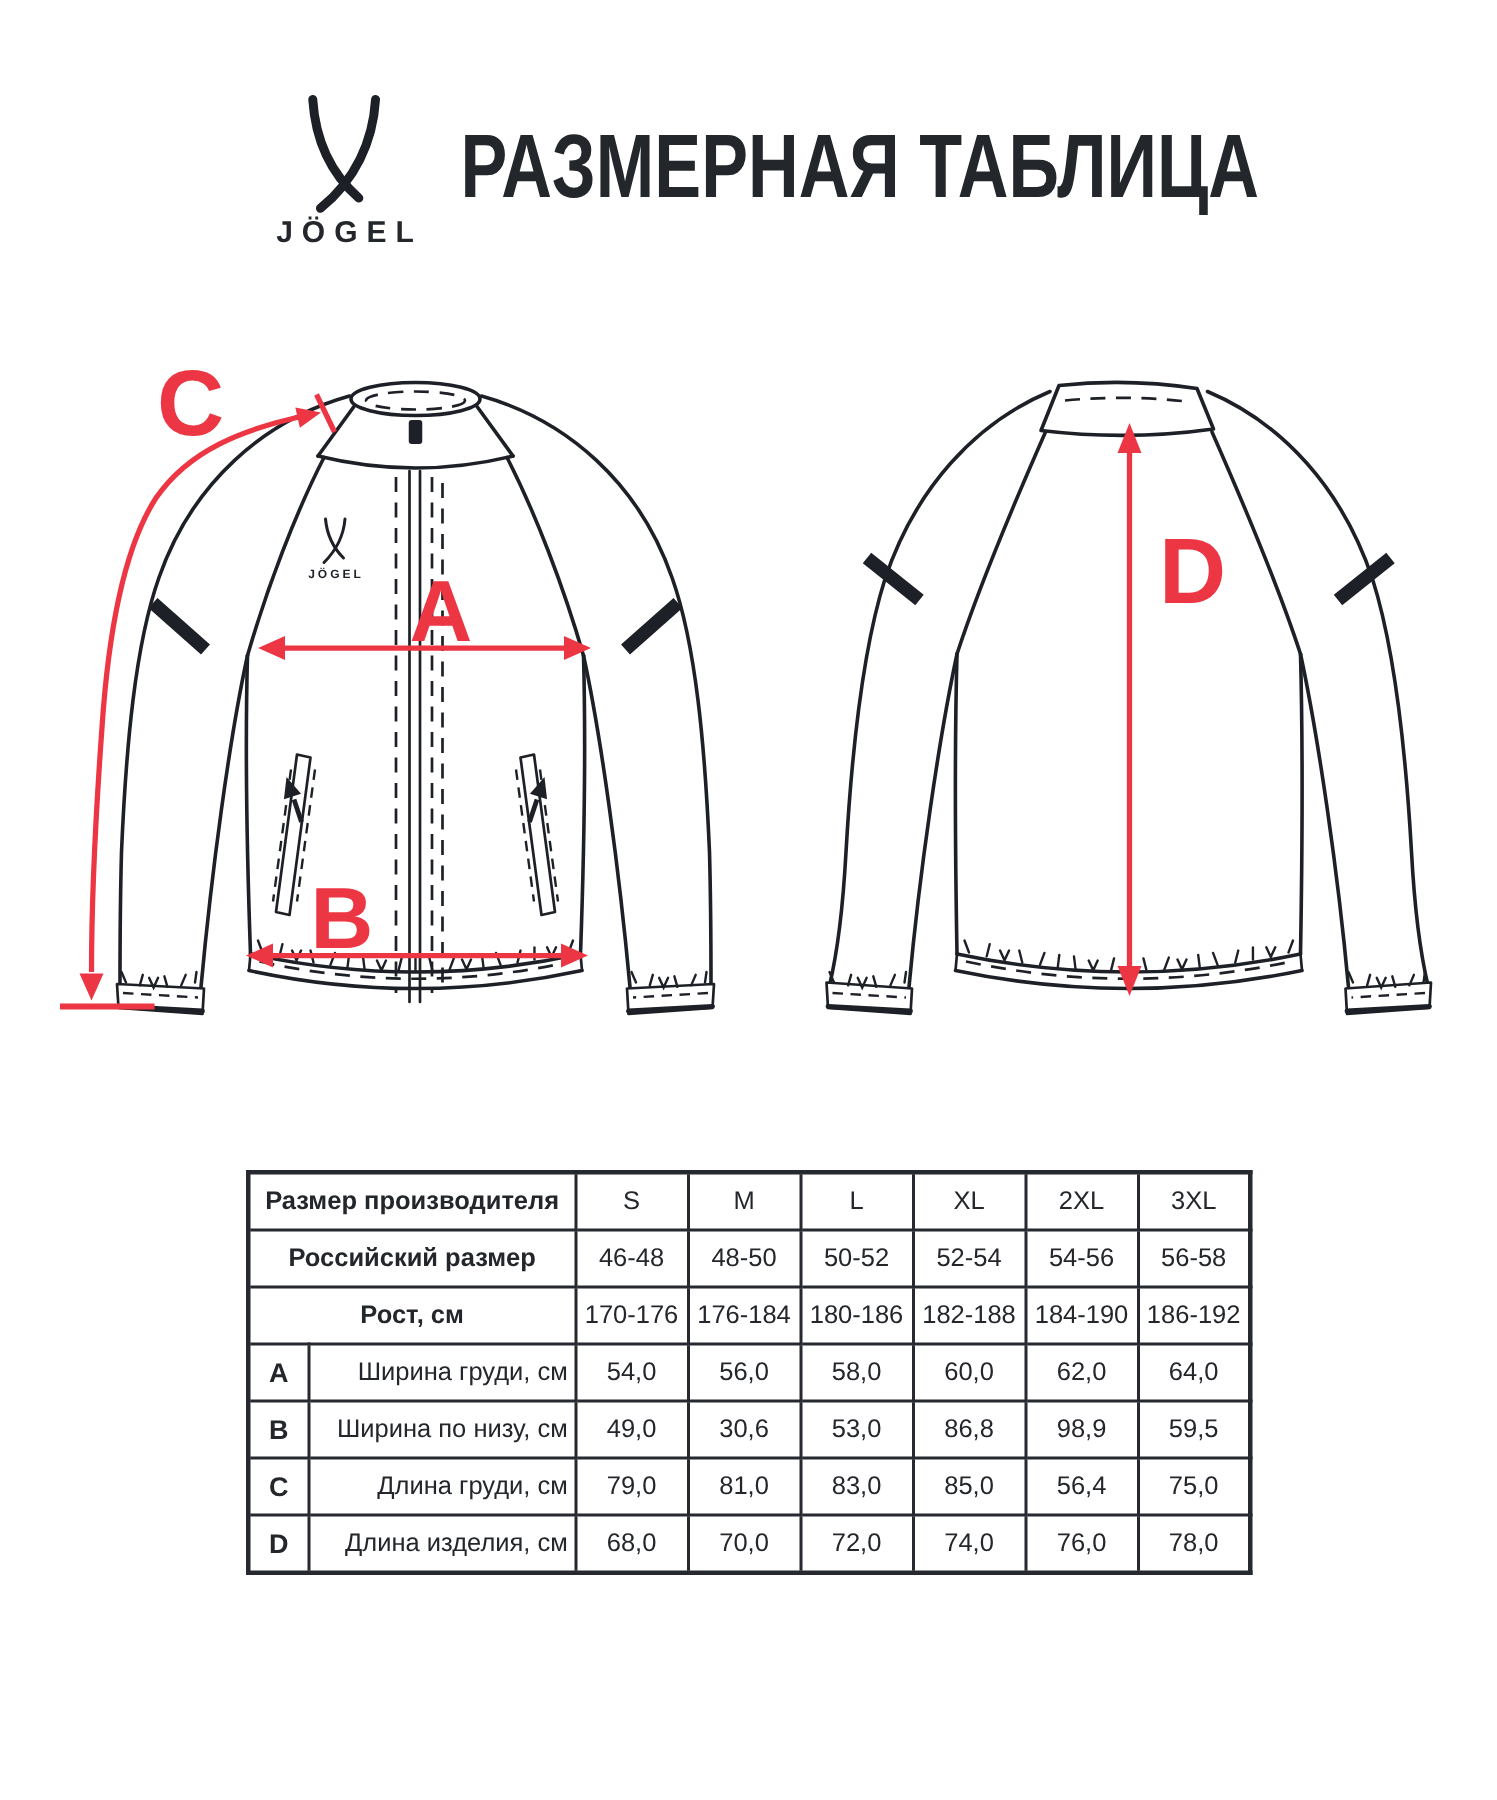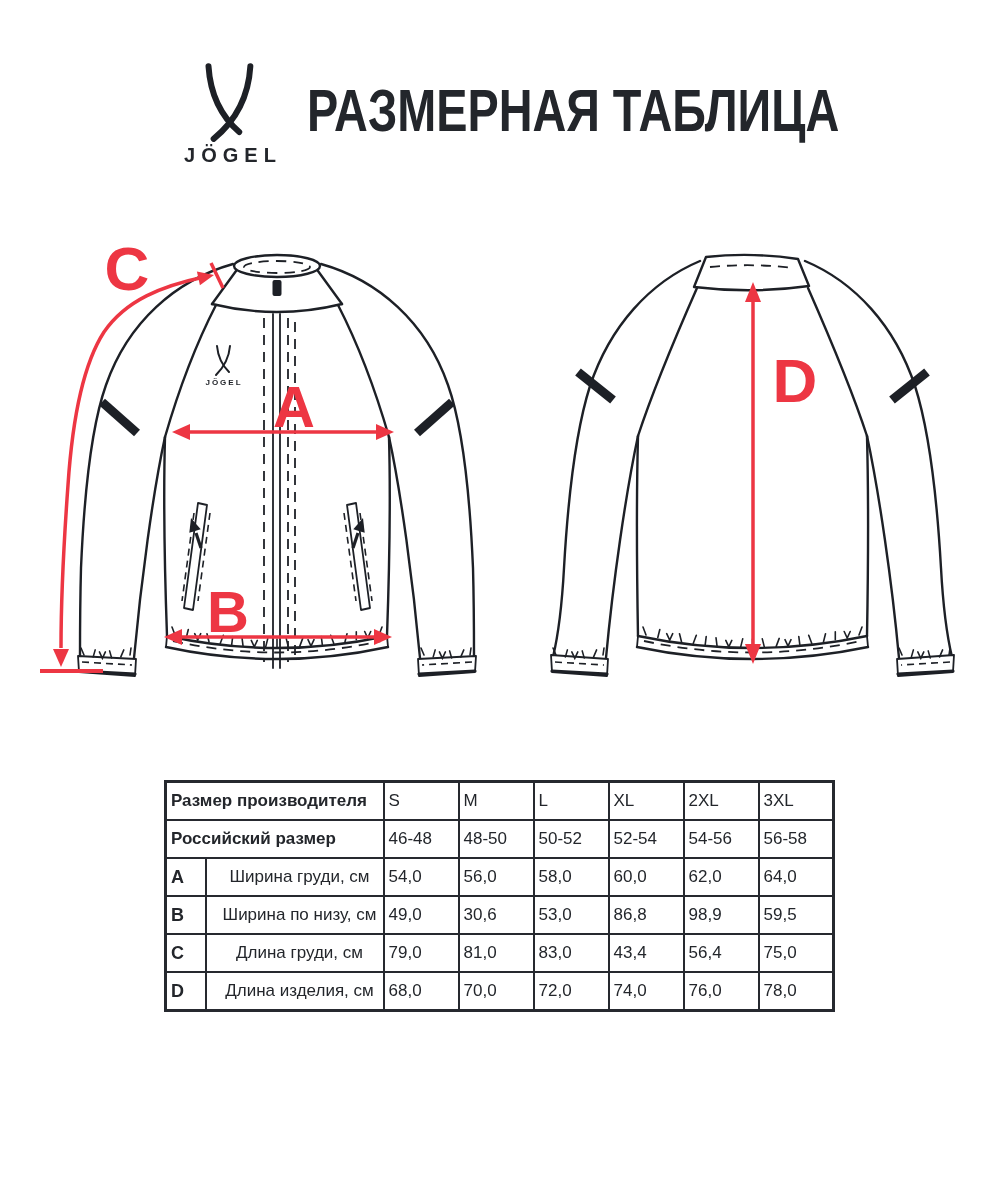--- a/index.html
+++ b/index.html
@@ -36,26 +36,26 @@
   .inkf{fill:var(--ink);stroke:none;}
   .dim-letter{font-family:"Liberation Sans",sans-serif;font-weight:700;font-size:58px;
     fill:var(--accent-red);text-anchor:middle;}
   .dim-letter.big{font-size:62px;}
   .chest-logo-text{font-family:"Liberation Sans",sans-serif;font-weight:700;font-size:8px;
     letter-spacing:2px;fill:var(--ink);text-anchor:middle;}
 
   
   .size-table{position:absolute;left:164px;top:780px;border-collapse:collapse;table-layout:fixed;
     width:670px;font-size:17px;color:var(--text-dark);}
-  .size-table td{border:2px solid var(--table-border);height:36px;
+  .size-table td{border:2px solid var(--table-border);height:36px;text-align:center;
     vertical-align:middle;padding:0 4px;background:#fff;}
   .size-table{border:3px solid var(--table-border);}
   .size-table td.hdr-label{font-weight:700;}
   .size-table td.letter{font-weight:700;font-size:18px;}
-  .size-table td.param{text-align:center;padding-left:14px;font-weight:400;}
+  .size-table td.param{text-align:right;padding-left:14px;font-weight:400;}
   .col-letter{width:40px;}
   .col-label{width:178px;}
   .col-size{width:75px;}
 </style>
 </head>
 <body>
 
 <div class="canvas">
 
   <svg class="brand-logo" viewBox="0 0 66 96">
@@ -231,20 +231,29 @@
       <tr>
         <td colspan="2" class="hdr-label">Российский размер</td>
         <td>46-48</td>
         <td>48-50</td>
         <td>50-52</td>
         <td>52-54</td>
         <td>54-56</td>
         <td>56-58</td>
       </tr>
       <tr>
+        <td colspan="2" class="hdr-label">Рост, см</td>
+        <td>170-176</td>
+        <td>176-184</td>
+        <td>180-186</td>
+        <td>182-188</td>
+        <td>184-190</td>
+        <td>186-192</td>
+      </tr>
+      <tr>
         <td class="letter">A</td>
         <td class="param">Ширина груди, см</td>
         <td>54,0</td>
         <td>56,0</td>
         <td>58,0</td>
         <td>60,0</td>
         <td>62,0</td>
         <td>64,0</td>
       </tr>
       <tr>
@@ -256,21 +265,21 @@
         <td>86,8</td>
         <td>98,9</td>
         <td>59,5</td>
       </tr>
       <tr>
         <td class="letter">C</td>
         <td class="param">Длина груди, см</td>
         <td>79,0</td>
         <td>81,0</td>
         <td>83,0</td>
-        <td>43,4</td>
+        <td>85,0</td>
         <td>56,4</td>
         <td>75,0</td>
       </tr>
       <tr>
         <td class="letter">D</td>
         <td class="param">Длина изделия, см</td>
         <td>68,0</td>
         <td>70,0</td>
         <td>72,0</td>
         <td>74,0</td>

